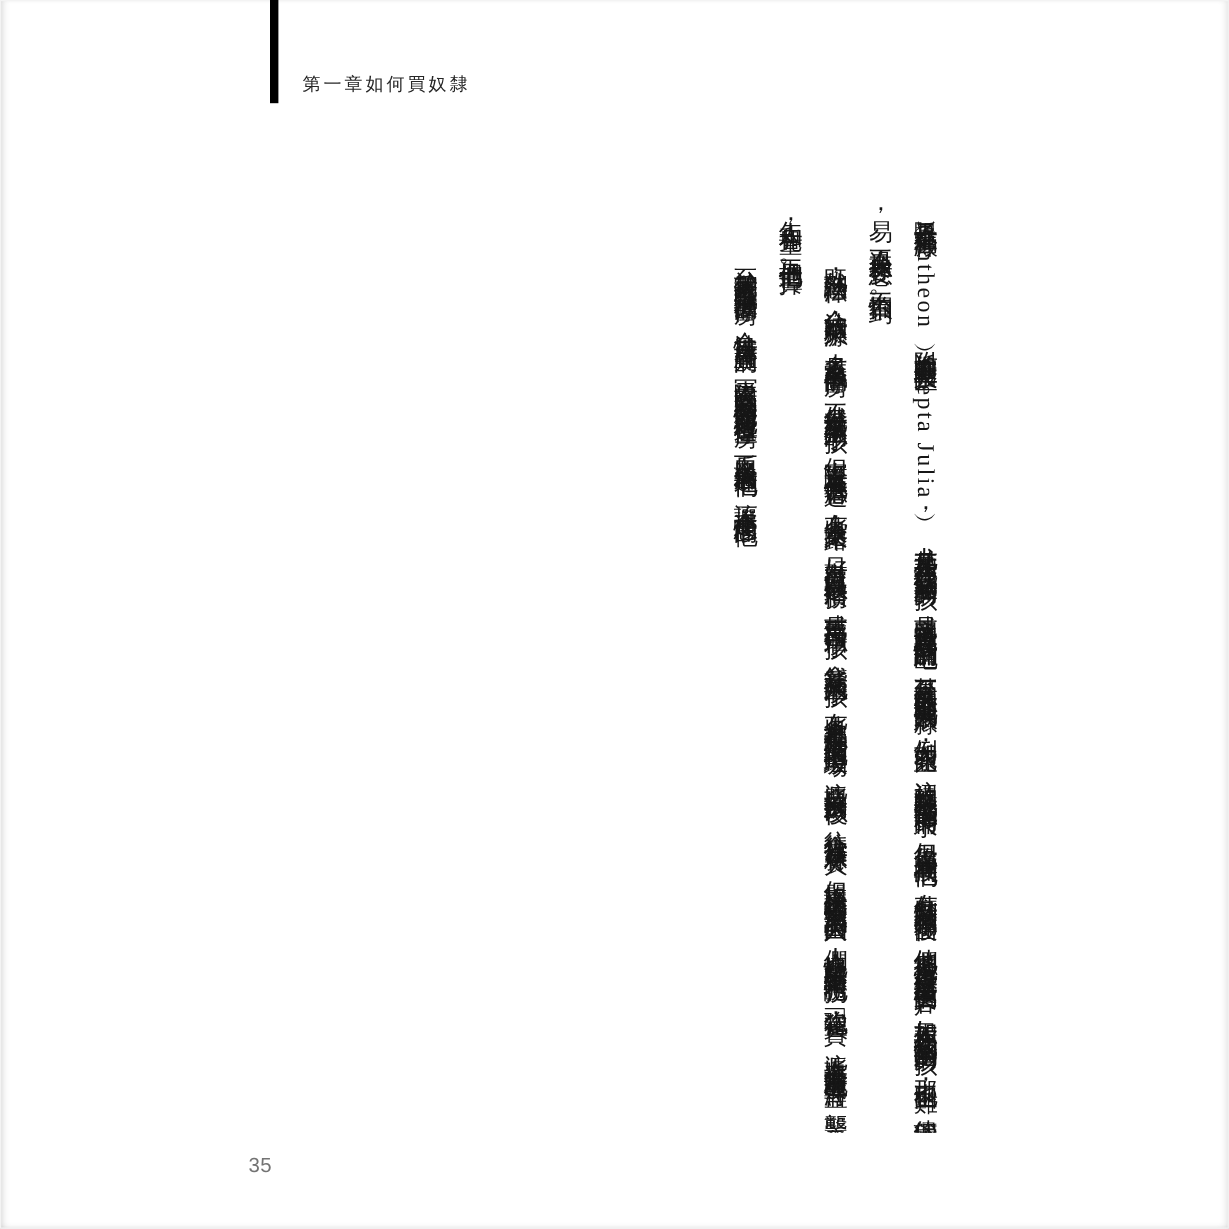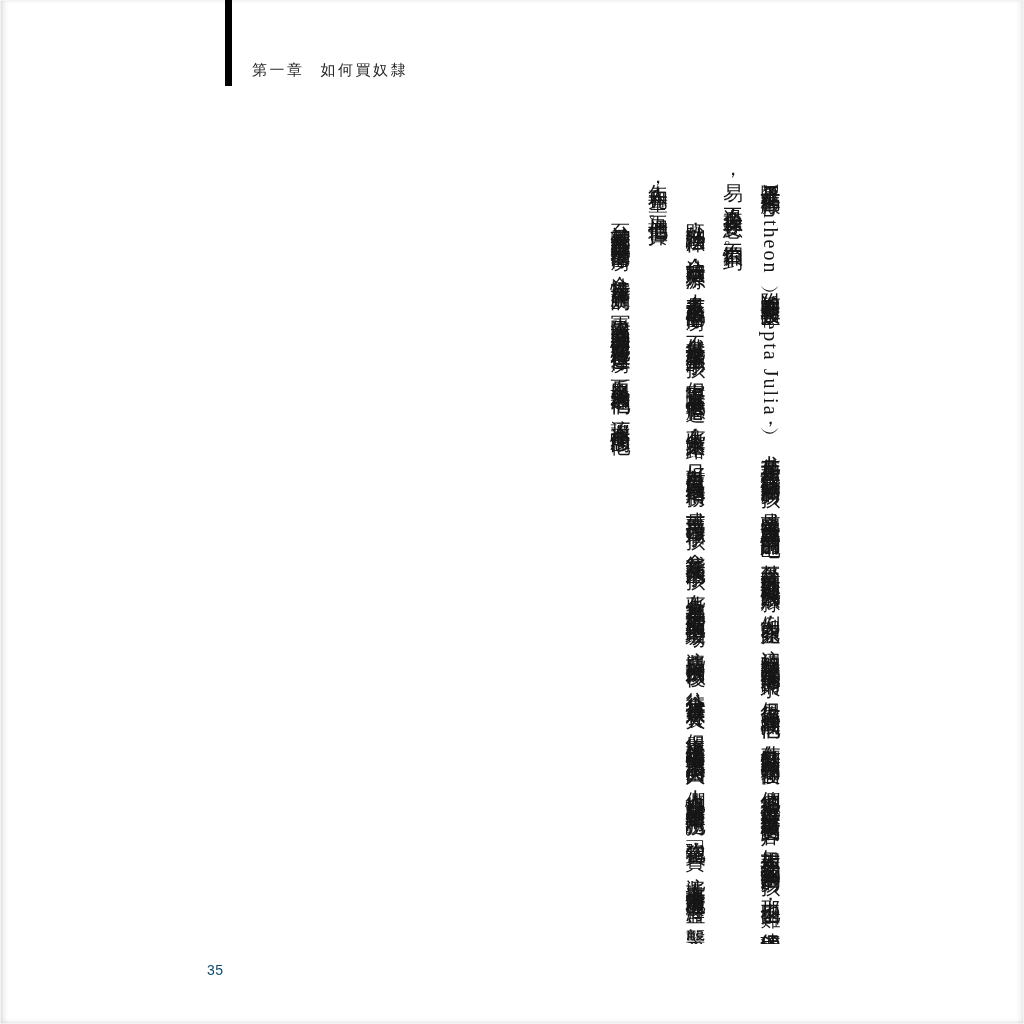--- a/index.html
+++ b/index.html
@@ -36,21 +36,21 @@
   
   .running-head {
     position: absolute;
     left: 252px;
     top: 61px;
     font-size: 15px;
     letter-spacing: 2.5px;
     color: #262626;
     white-space: nowrap;
   }
-  .running-head .title { margin-left: 16px; }
+  .running-head .title { margin-left: 0; }
 
   
   .text-block {
     position: absolute;
     top: 168px;
     left: 226px;
     width: 563px;
     height: 776px;
     writing-mode: vertical-rl;
     text-orientation: mixed;
@@ -61,23 +61,23 @@
     overflow: hidden;
   }
   .para { text-indent: 2em; }
   .para.first { text-indent: 0; }
 
   .page-number {
     position: absolute;
     left: 207px;
     top: 962px;
     font-family: "Liberation Sans", "DejaVu Sans", sans-serif;
-    font-size: 14px;
+    font-size: 17px;
     letter-spacing: 0.5px;
-    color: #0c4a6e;
+    color: #737373;
   }
 </style>
 </head>
 <body>
 
 <div class="page">
 
   <div class="chapter-bar"></div>
 
   <header class="running-head">

